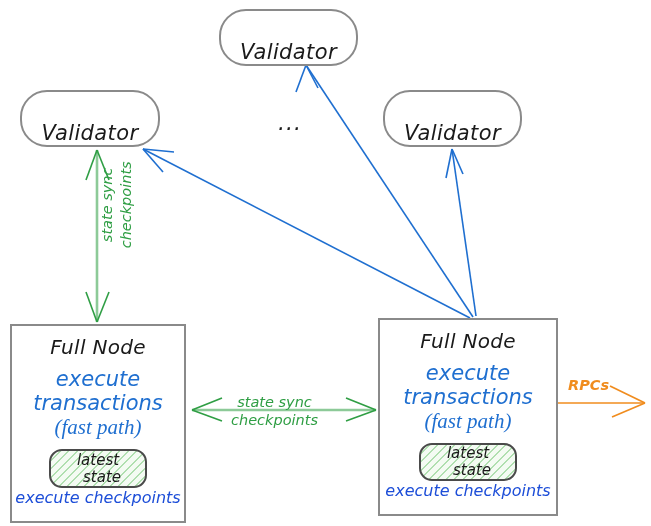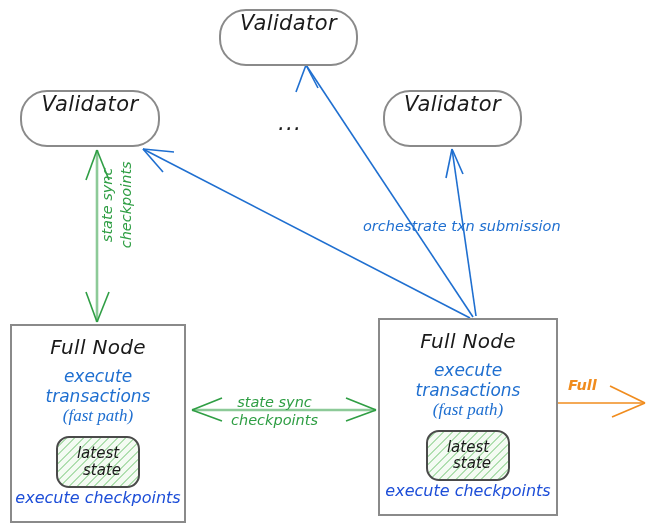--- a/index.html
+++ b/index.html
@@ -28,21 +28,21 @@
 
   
   .node-box {
     position: absolute;
     box-sizing: border-box;
     background: #ffffff;
     border: 2.2px solid #8a8a8a;
   }
   .validator-box {
     display: flex;
-    align-items: flex-start;
+    align-items: flex-end;
     justify-content: center;
     border-radius: 27px;
   }
   .validator-label {
     font-size: 21px;
     color: #1a1a1a;
     letter-spacing: 0.4px;
     font-style: italic;
   }
   .fullnode-box {
@@ -51,42 +51,42 @@
     align-items: center;
   }
   .fullnode-title {
     font-size: 20px;
     color: #1a1a1a;
     font-style: italic;
     letter-spacing: 0.3px;
     margin-top: 9px;
   }
   .fullnode-exec {
-    font-size: 17px;
+    font-size: 21px;
     color: #1f6fd0;
     text-align: center;
     line-height: 1.15;
     margin-top: 8px;
     font-style: italic;
   }
   .fullnode-exec .line2 { display: block; font-family: Liberation Serif, serif; }
   .fullnode-ckpt {
     font-size: 16px;
     color: #1d4ed8;
     font-style: italic;
     margin-top: auto;
     margin-bottom: 14px;
     white-space: nowrap;
   }
 
   
   .state-box {
     position: relative;
     box-sizing: border-box;
-    width: 84px;
+    width: 98px;
     height: 59px;
     margin-top: 10px;
     border: 2.2px solid #4a4a4a;
     border-radius: 13px;
     background-color: #f4fbf3;
     background-image: repeating-linear-gradient(
         -45deg,
         rgba(120, 200, 120, 0.55) 0px,
         rgba(120, 200, 120, 0.55) 1.2px,
         rgba(255, 255, 255, 0) 1.2px,
@@ -238,23 +238,22 @@
     </div>
     <div class="state-box">
       <div class="state-label">
         <span>latest</span>
         <span class="line2">state</span>
       </div>
     </div>
     <span class="fullnode-ckpt">execute checkpoints</span>
   </div>
 
-  <div class="float-label" id="orchestrate-label">orchestrate txn submission</div>
-
-  <div class="float-label" id="rpcs-label">Full</div>
+
+  <div class="float-label" id="rpcs-label">RPCs</div>
 
   <div class="float-label" id="midsync-label">
     <span>state sync</span>
     <span class="line2">checkpoints</span>
   </div>
 
   <div class="float-label" id="vertsync-label">
     <span>state sync</span>
     <span class="line2">checkpoints</span>
   </div>

